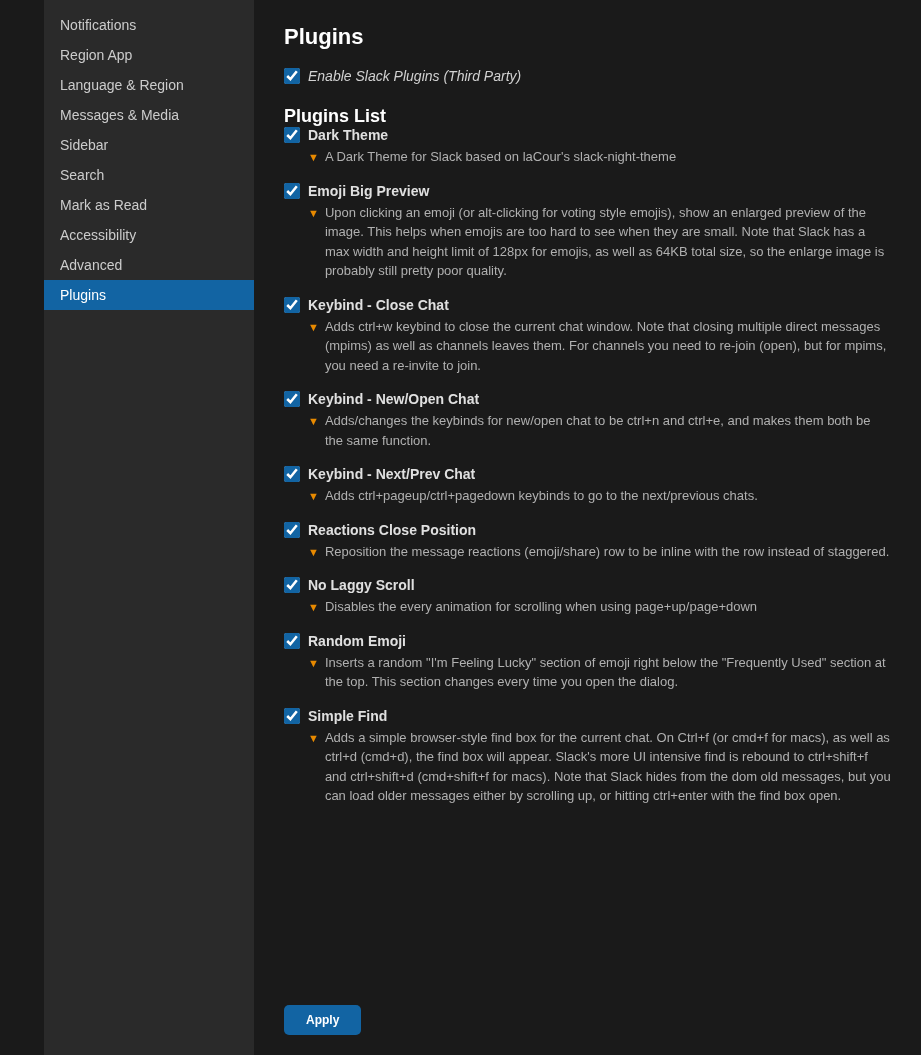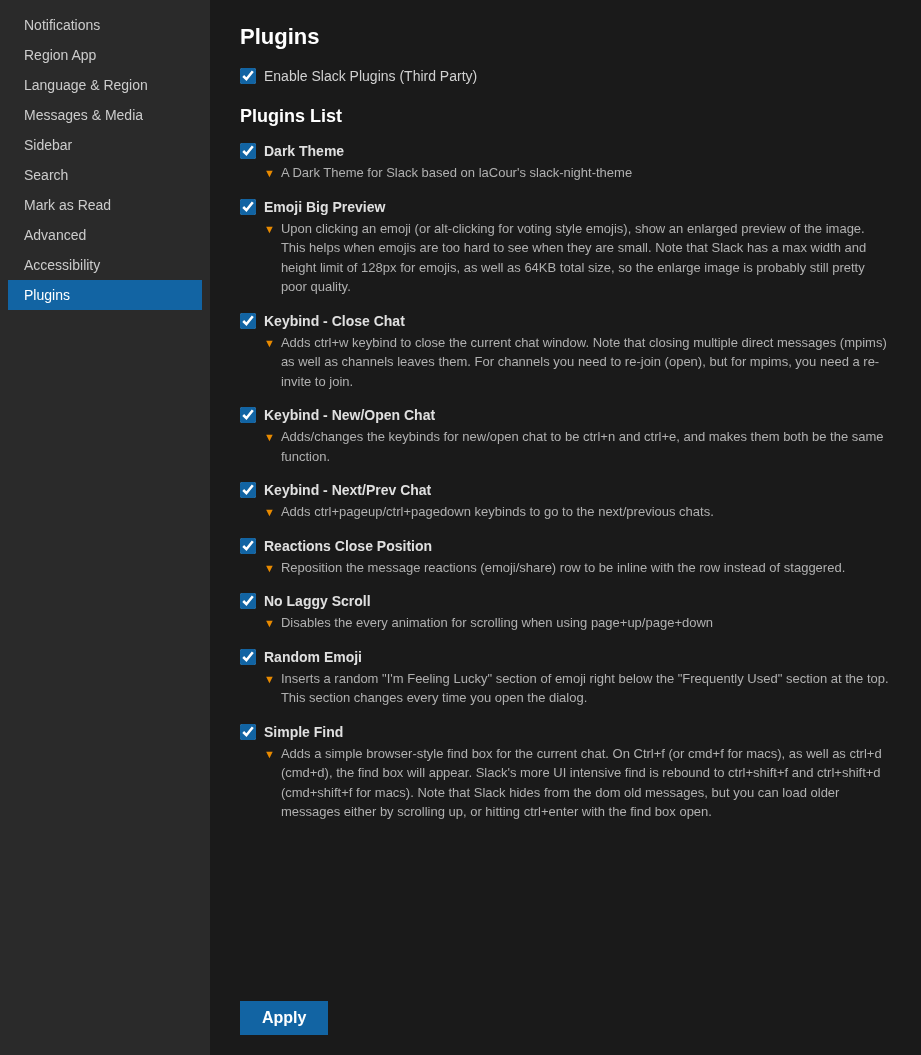--- a/index.html
+++ b/index.html
@@ -11,23 +11,24 @@
       display: flex;
       height: 1055px;
       width: 921px;
       overflow: hidden;
     }
     
     .sidebar {
       width: 210px;
       min-width: 210px;
       background: #2a2a2a;
-      padding: 10px 8px;
+      padding: 10px 0;
       display: flex;
       flex-direction: column;
+      margin-left: 44px;
     }
     .sidebar-item {
       padding: 7px 16px;
       cursor: pointer;
       color: #ccc;
       font-size: 14px;
       border-radius: 0;
     }
     .sidebar-item.active {
       background: #1264a3;
@@ -57,26 +58,26 @@
     .enable-row input[type="checkbox"] {
       width: 16px;
       height: 16px;
       accent-color: #1264a3;
       cursor: pointer;
     }
     .enable-row label {
       font-size: 14px;
       color: #d1d1d1;
       cursor: pointer;
+      font-style: italic;
     }
     .section-title {
       font-size: 18px;
       font-weight: 700;
       color: #ffffff;
-      margin-bottom: 16px;
     }
     .plugin-list {
       display: flex;
       flex-direction: column;
       gap: 0;
     }
     .plugin-item {
       margin-bottom: 14px;
     }
     .plugin-header {
@@ -123,40 +124,40 @@
     }
     .apply-btn {
       margin-top: auto;
       padding-top: 20px;
     }
     .apply-button {
       background: #1264a3;
       color: #ffffff;
       border: none;
       padding: 8px 22px;
-      border-radius: 0;
-      font-size: 16px;
+      border-radius: 5px;
+      font-size: 12px;
       font-weight: 600;
       cursor: pointer;
     }
   </style>
 </head>
 <body>
 
 <div class="sidebar">
 
 <div class="sidebar-item">Notifications</div>
     <div class="sidebar-item">Region App</div>
     <div class="sidebar-item">Language &amp; Region</div>
     <div class="sidebar-item">Messages &amp; Media</div>
     <div class="sidebar-item">Sidebar</div>
     <div class="sidebar-item">Search</div>
     <div class="sidebar-item">Mark as Read</div>
+    <div class="sidebar-item">Accessibility</div>
     <div class="sidebar-item">Advanced</div>
-    <div class="sidebar-item">Accessibility</div>
     <div class="sidebar-item active">Plugins</div>
   </div>
 
 <div class="main">
   <div class="page-title">Plugins</div>
 
   <div class="enable-row">
     <input type="checkbox" checked="" id="enable-plugins" style="">
     <label for="enable-plugins">Enable Slack Plugins (Third Party)</label>
   </div>

